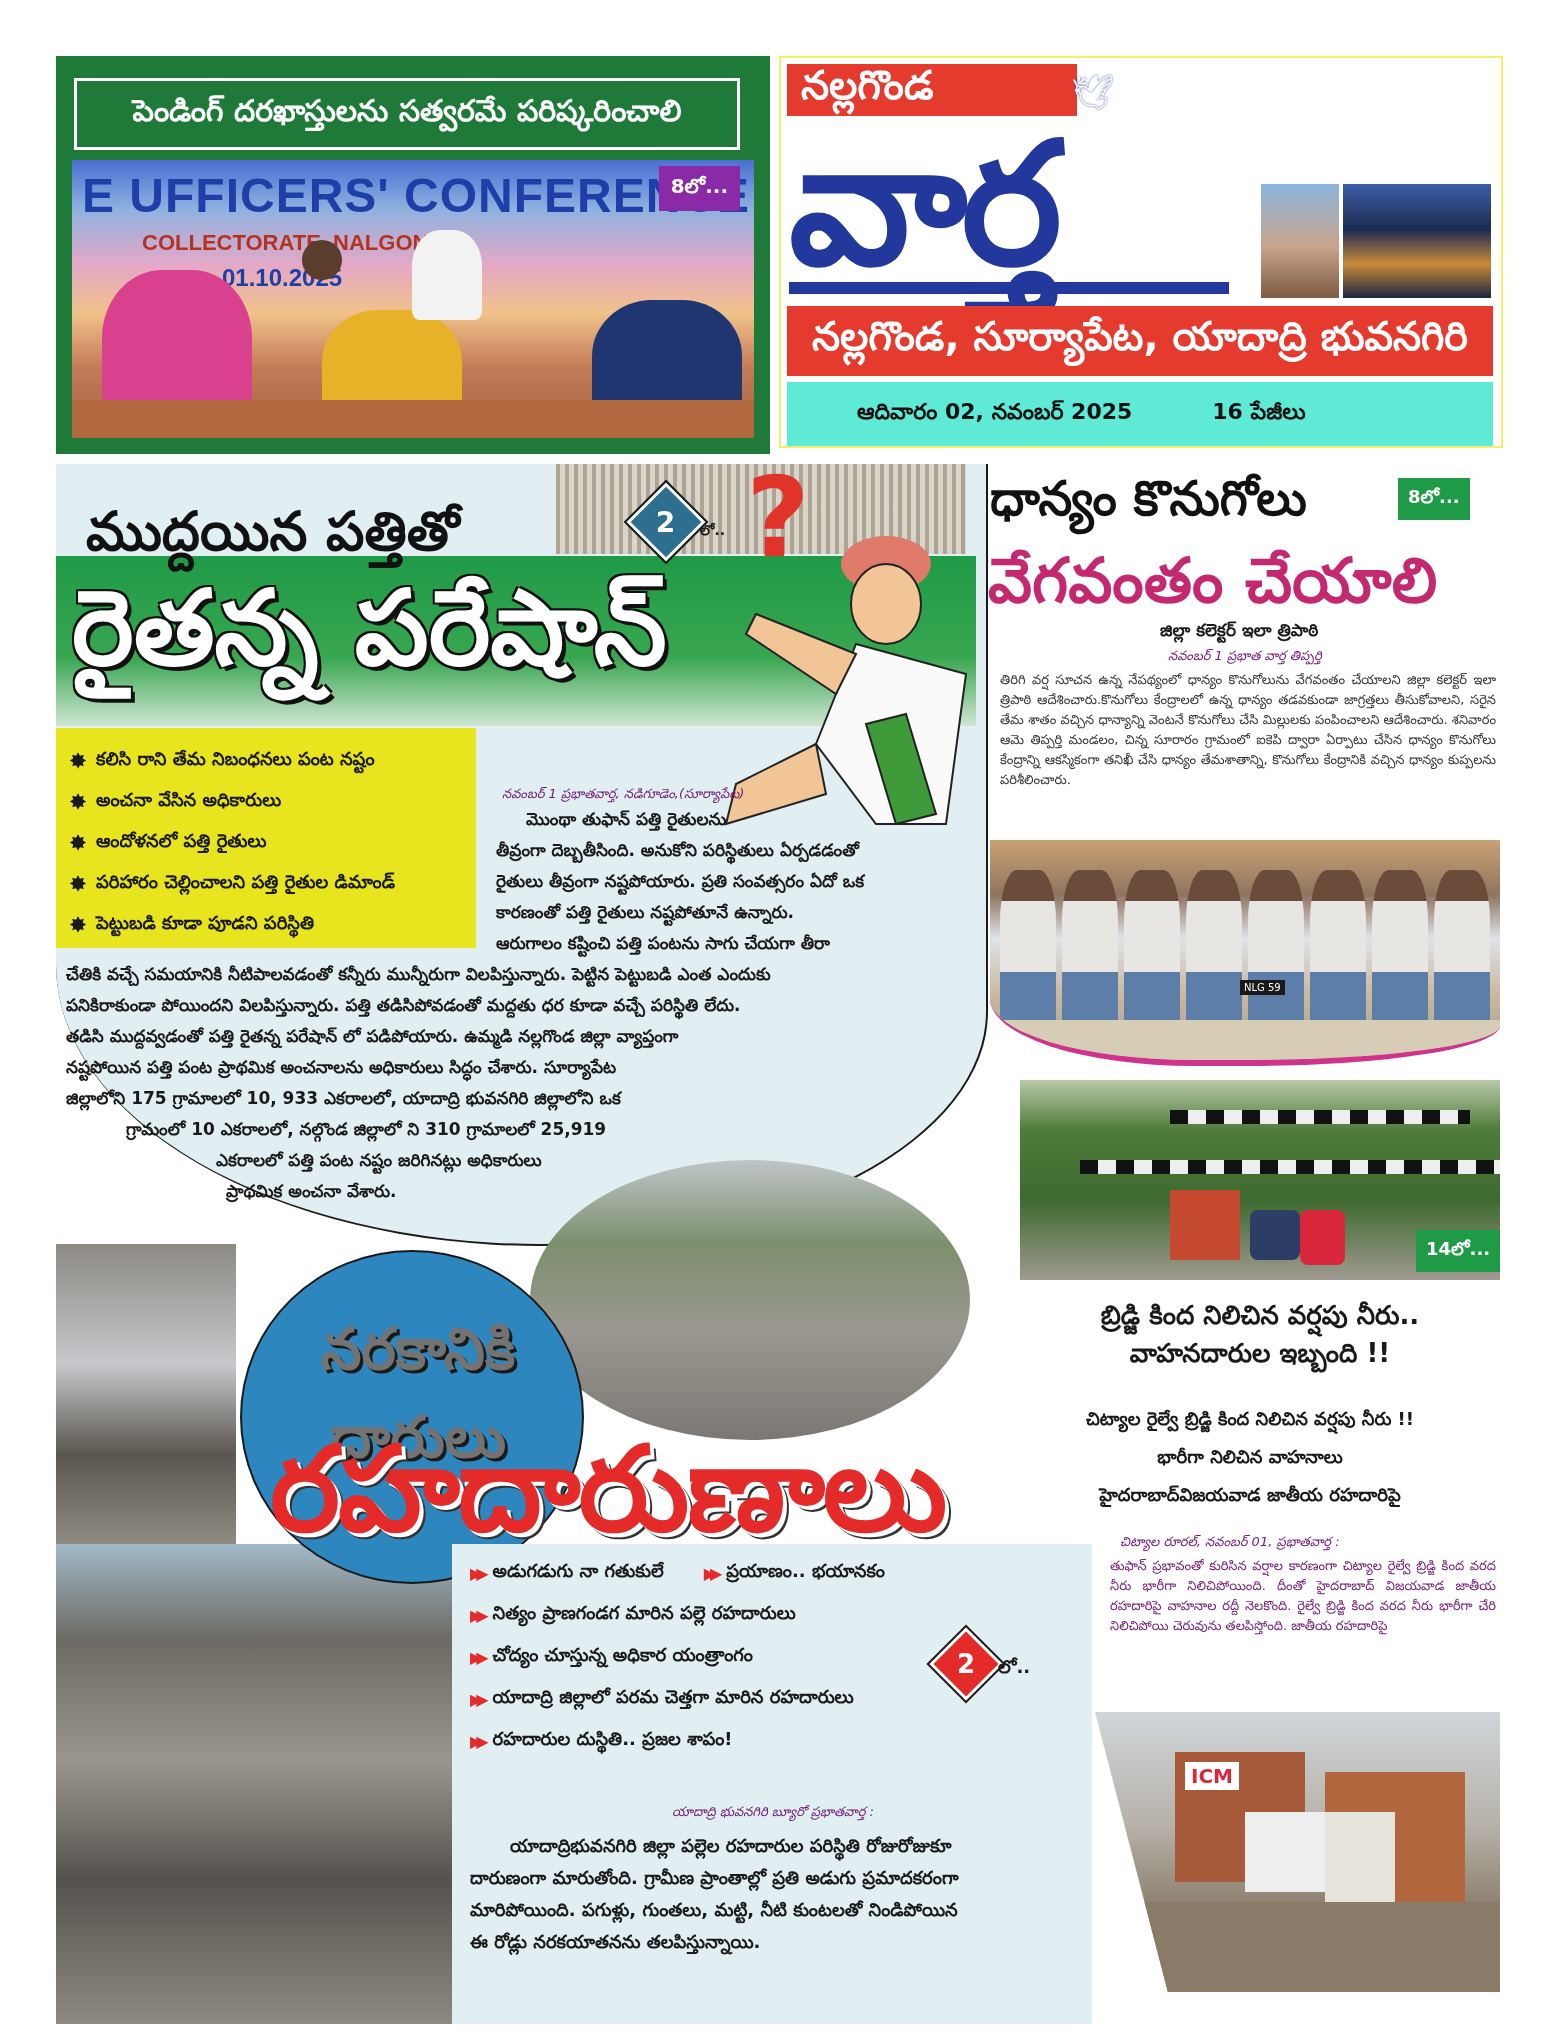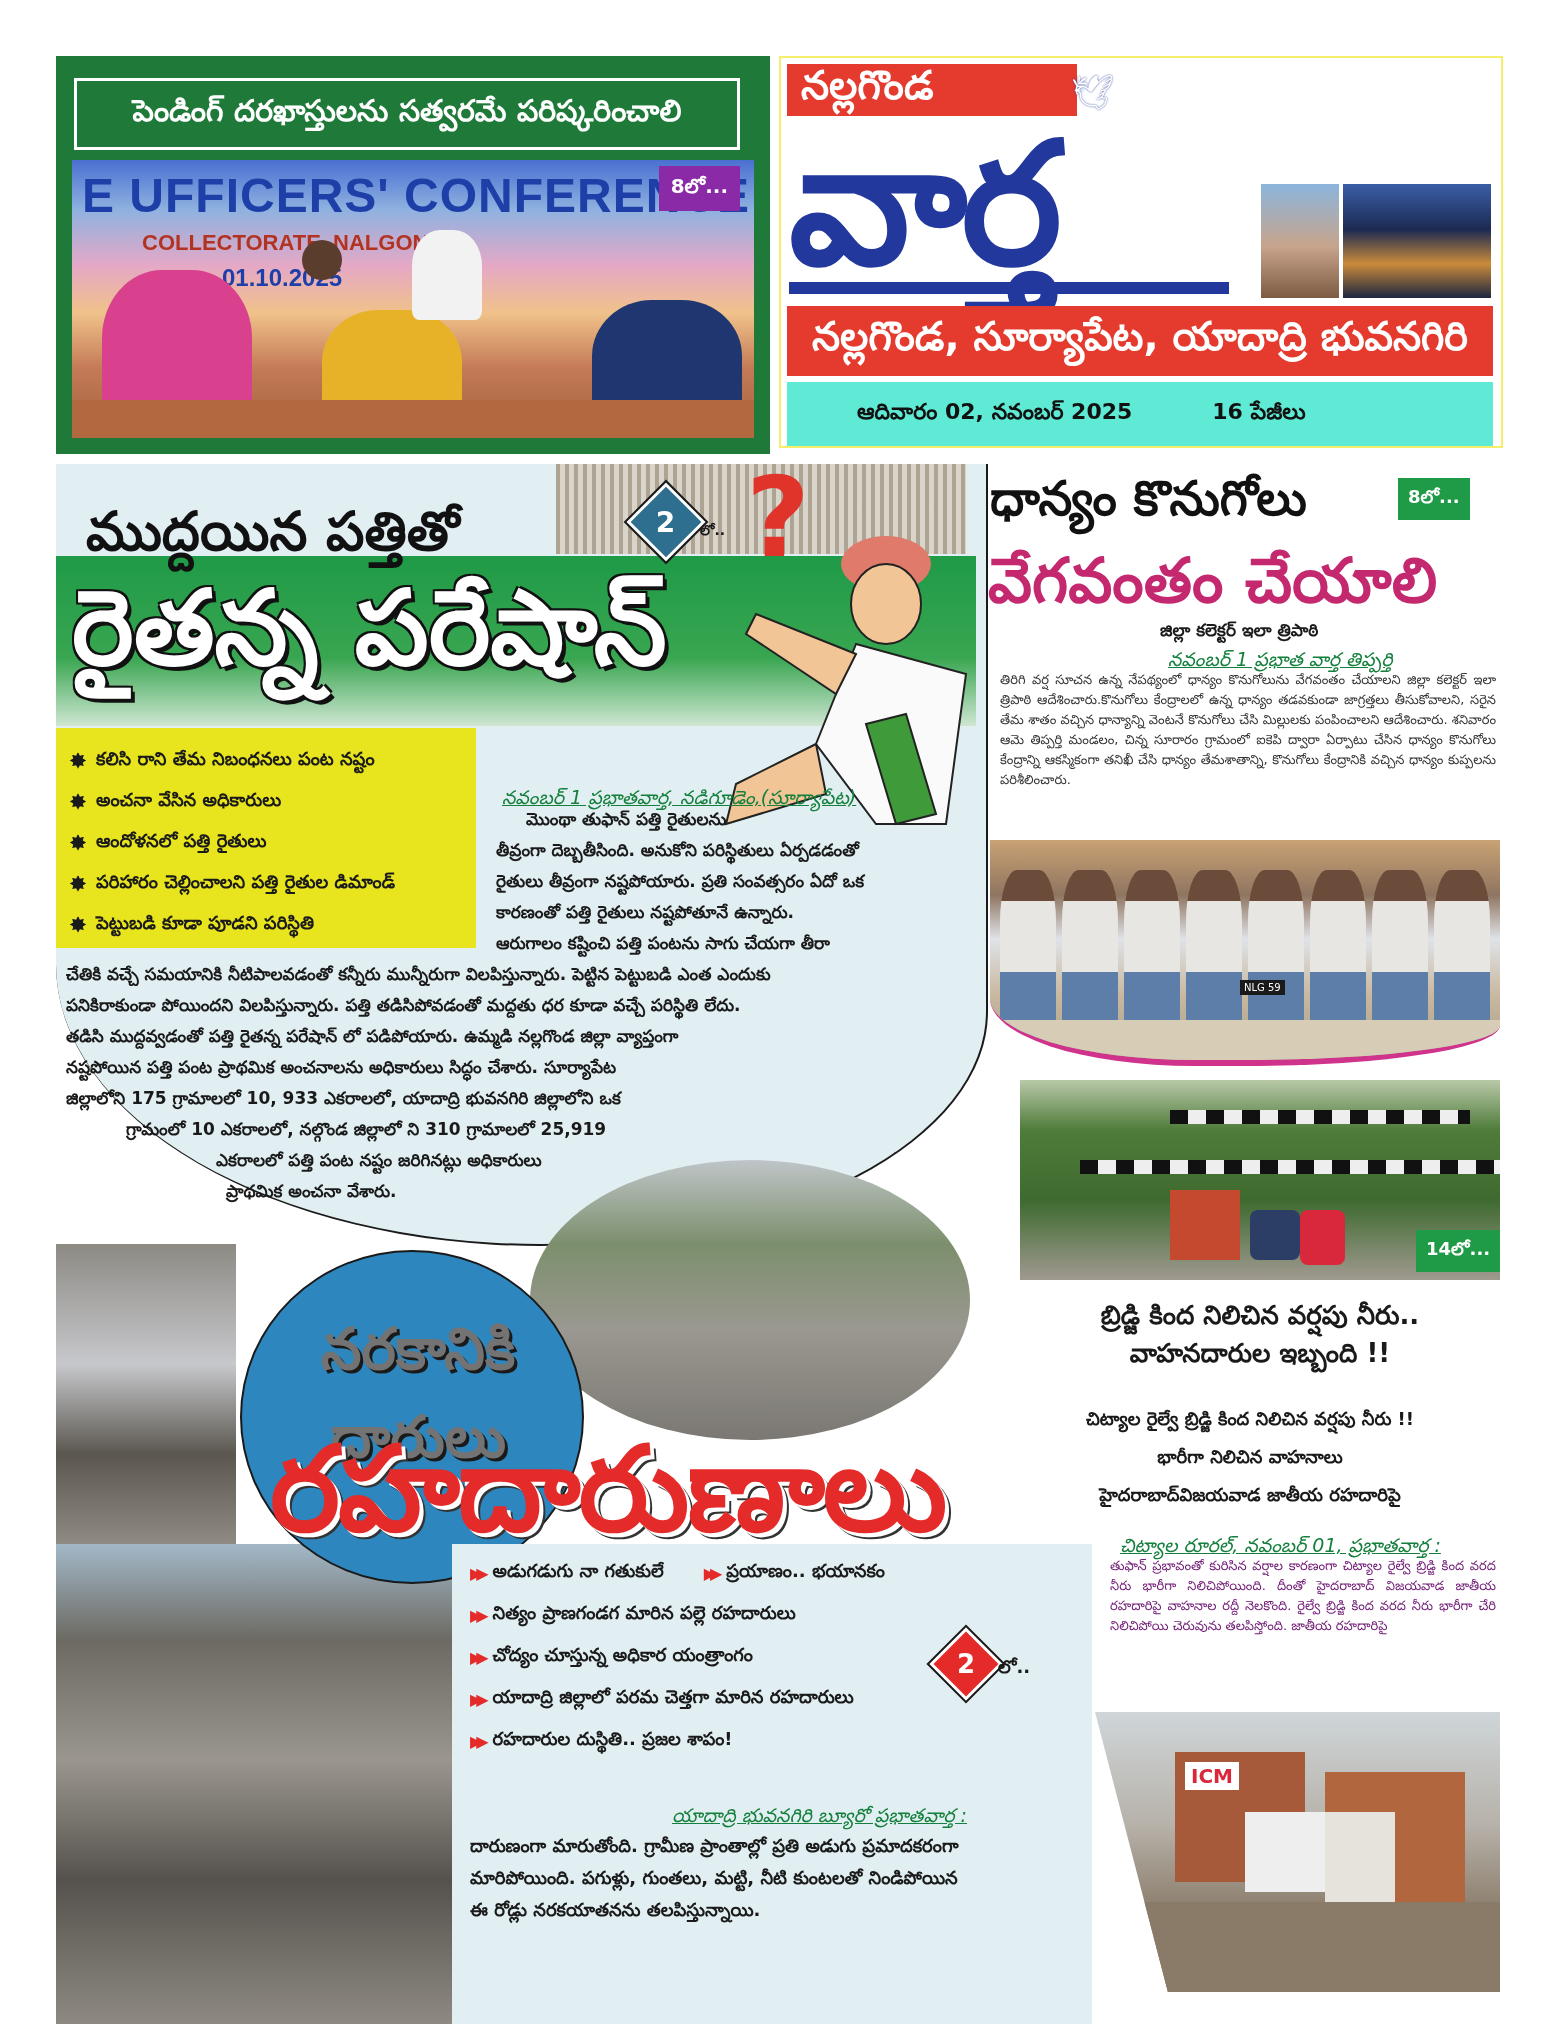--- a/index.html
+++ b/index.html
@@ -31,21 +31,21 @@
   .cot-green{left:0;top:92px;width:920px;height:170px;background:linear-gradient(180deg,#1f9a47 0%,#39a651 60%,#cfe6d2 100%);}
   .cot-head1{left:30px;top:20px;font-size:54px;font-weight:700;color:#111;margin-top:16px;}
   .cot-head2{left:16px;top:105px;font-size:104px;font-weight:900;color:#fff;text-shadow:4px 4px 0 #111,-2px -2px 0 #111,2px -2px 0 #111,-2px 2px 0 #111;line-height:1.15;}
   .pill-2{width:50px;height:50px;background:#2e6f8f;border:3px solid #fff;outline:2px solid #1a1a1a;transform:rotate(45deg);display:flex;align-items:center;justify-content:center;}
   .pill-2 span{transform:rotate(-45deg);color:#fff;font-weight:900;font-size:28px;}
   .qmark{left:690px;top:-10px;font-size:110px;font-weight:900;color:#e0332a;}
   .farmer{left:660px;top:60px;width:260px;height:330px;}
   .cot-yellow{left:0;top:264px;width:420px;height:220px;background:#e8e41e;padding:12px 14px;box-sizing:border-box;}
   .bullet-row{display:flex;align-items:center;font-size:18px;font-weight:bold;height:41px;}
   .bullet-row .dot{width:16px;height:16px;background:#1a1a1a;border-radius:50%;margin-right:10px;flex:none;box-shadow:0 0 0 2px #1a1a1a;clip-path:polygon(50% 0,62% 20%,85% 15%,80% 38%,100% 50%,80% 62%,85% 85%,62% 80%,50% 100%,38% 80%,15% 85%,20% 62%,0 50%,20% 38%,15% 15%,38% 20%);}
-  .dateline{font-style:italic;text-decoration:underline;font-size:19px;color:#15803d;}
+  .dateline{font-style:italic;font-size:13px;color:#701a75;}
   .body-telugu{font-size:17px;font-weight:bold;line-height:31px;color:#1a1a1a;}
   
   .grain-h1{left:990px;top:470px;font-size:48px;font-weight:900;color:#111;}
   .badge-green{background:#1f9a47;color:#fff;font-weight:bold;font-size:18px;padding:8px 10px;}
   .grain-h2{left:988px;top:544px;font-size:62px;font-weight:900;color:#c4286f;white-space:nowrap;}
   .grain-sub{left:1160px;top:620px;font-size:17px;font-weight:bold;}
   .grain-date{left:1168px;top:648px;}
   .grain-body{left:1000px;top:670px;width:496px;font-size:13px;line-height:20px;color:#333;text-align:justify;}
   .grain-photo{left:990px;top:840px;width:510px;height:220px;background:linear-gradient(180deg,#c9a274 0%,#8f7560 25%,#dfe3e8 45%,#c9b9a0 70%,#a79a88 100%);border-radius:0 0 50% 40% / 0 0 18% 30%;border-bottom:6px solid #d0338b;overflow:hidden;}
   .people-row{left:10px;top:30px;width:490px;height:170px;display:flex;gap:6px;}
@@ -255,16 +255,17 @@
       <span class="arrow">▶▶</span>
       <span>రహదారుల దుస్థితి.. ప్రజల శాపం!</span>
     </div>
 </div>
 <div class="abs pill-red" style="left:940px;top:1638px;">
     <span>2</span>
   </div>
 <div class="abs" style="left:998px;top:1656px;font-size:18px;font-weight:bold;">లో..</div>
 <div class="abs dateline" style="left:672px;top:1804px;">యాదాద్రి భువనగిరి బ్యూరో ప్రభాతవార్త :</div>
 <div class="abs road-body">
+  <div style="padding-left:40px;">యాదాద్రిభువనగిరి జిల్లా పల్లెల రహదారుల పరిస్థితి రోజురోజుకూ</div>
   <div>దారుణంగా మారుతోంది. గ్రామీణ ప్రాంతాల్లో ప్రతి అడుగు ప్రమాదకరంగా</div>
   <div>మారిపోయింది. పగుళ్లు, గుంతలు, మట్టి, నీటి కుంటలతో నిండిపోయిన</div>
   <div>ఈ రోడ్లు నరకయాతనను తలపిస్తున్నాయి.</div>
 </div>
 
 </body></html>

